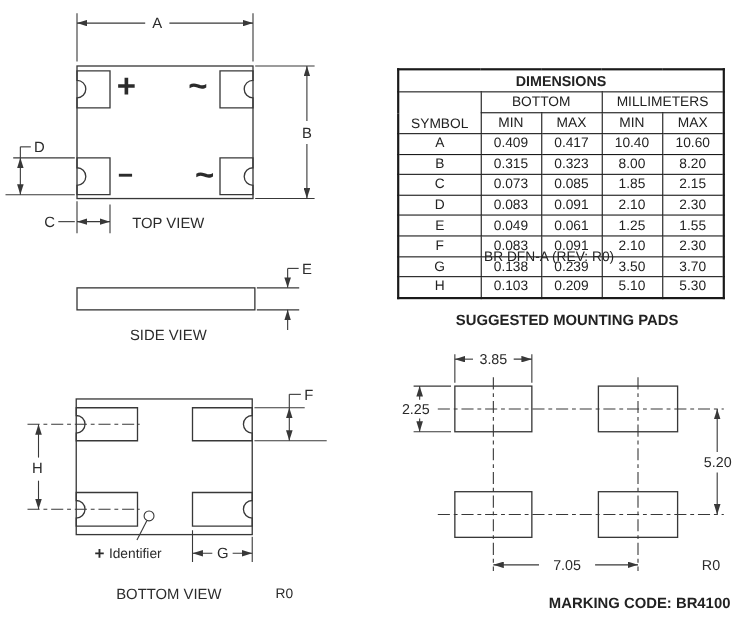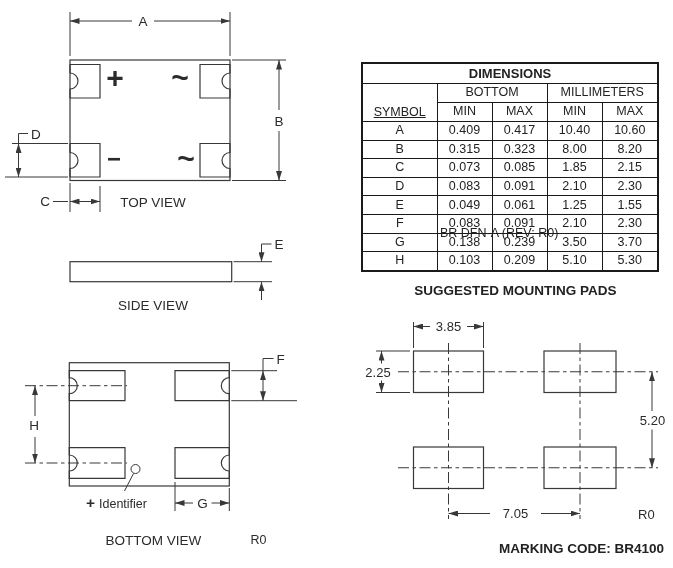--- a/index.html
+++ b/index.html
@@ -17,21 +17,21 @@
   .small{font-size:12.5px;}
   .idplus{font-weight:bold;font-size:15.5px;}
   table.dims{position:absolute;left:361px;top:26px;width:296px;border-collapse:collapse;
              table-layout:fixed;background:#fff;margin-top:36px;}
   table.dims th,table.dims td{border:1.3px solid #1a1a1a;padding:0;text-align:center;
              font-size:12.5px;font-weight:normal;color:#222;line-height:1.05;}
   table.dims{border:2px solid #1a1a1a;}
   table.dims .ttl{font-weight:bold;font-size:13px;height:19px;}
   table.dims .hrow th{height:18px;}
   table.dims .drow td{height:17.6px;}
-  table.dims .symcell{vertical-align:bottom;padding-bottom:2px;text-decoration:underline;}
+  table.dims .symcell{vertical-align:bottom;padding-bottom:2px;}
   .note{position:absolute;left:440px;top:226px;width:218px;text-align:left;font-size:12.5px;color:#222;}
   .mtitle{position:absolute;left:358px;top:283px;width:315px;text-align:center;font-weight:bold;font-size:13.5px;color:#222;}
   .msub{position:absolute;left:358px;top:289px;width:315px;text-align:center;font-weight:bold;font-size:12.5px;color:#222;}
   .marking{position:absolute;left:352px;top:541px;width:312px;text-align:right;font-weight:bold;font-size:13.5px;color:#222;}
 </style>
 </head>
 <body>
 
 <div class="canvas">
 

